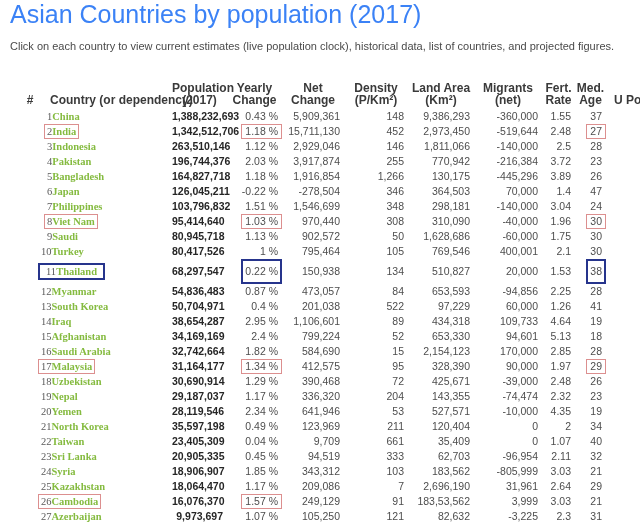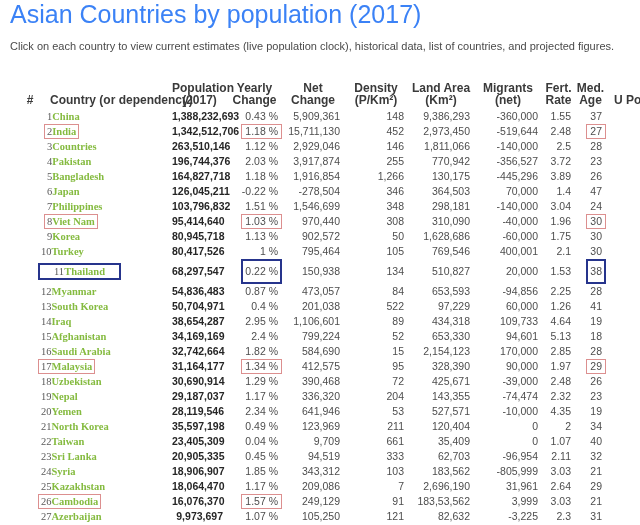--- a/index.html
+++ b/index.html
@@ -38,21 +38,21 @@
   }
   .cellbox{
     display:inline-block;border:1px solid transparent;padding:0 3px;margin-right:-4px;
     line-height:13px;
     text-align:right;
   }
   .rank{color:#5a5a5a;}
   .cname{color:#85bb40;font-weight:bold;cursor:pointer;}
   tr.hl-red .linkbox.box,tr.hl-red .cellbox.box{border-color:#dc8f8f;}
   tr.hl-blue .linkbox.box,tr.hl-blue .cellbox.box{border-color:#26348c;border-width:2px;}
-  tr.hl-blue .linkbox.box{padding:0 14px;}
+  tr.hl-blue .linkbox.box{padding:0 6px;}
   tr.hl-blue .cellbox.box{padding:4px 2px;}
 </style>
 </head>
 <body>
 
 <h1 class="page-title">Asian Countries by population (2017)</h1>
 <p class="page-subtitle">Click on each country to view current estimates (live population clock), historical data, list of countries, and projected figures.</p>
 
 <table class="countries">
   <colgroup>
@@ -112,21 +112,21 @@
     <td class="num">452</td>
     <td class="num">2,973,450</td>
     <td class="num">-519,644</td>
     <td class="num">2.48</td>
     <td class="num"><span class="cellbox box">27</span></td>
     <td class="num"></td>
   </tr>
       <tr>
     <td colspan="2">
       <span class="rankpad d1">
-        <span class="linkbox"><span class="rank">3</span><span class="cname">Countries</span></span>
+        <span class="linkbox"><span class="rank">3</span><span class="cname">Indonesia</span></span>
       </span>
     </td>
     <td class="num pop">263,510,146</td>
     <td class="num"><span class="cellbox">1.12 %</span></td>
     <td class="num">2,929,046</td>
     <td class="num">146</td>
     <td class="num">1,811,066</td>
     <td class="num">-140,000</td>
     <td class="num">2.5</td>
     <td class="num"><span class="cellbox">28</span></td>
@@ -136,21 +136,21 @@
     <td colspan="2">
       <span class="rankpad d1">
         <span class="linkbox"><span class="rank">4</span><span class="cname">Pakistan</span></span>
       </span>
     </td>
     <td class="num pop">196,744,376</td>
     <td class="num"><span class="cellbox">2.03 %</span></td>
     <td class="num">3,917,874</td>
     <td class="num">255</td>
     <td class="num">770,942</td>
-    <td class="num">-356,527</td>
+    <td class="num">-216,384</td>
     <td class="num">3.72</td>
     <td class="num"><span class="cellbox">23</span></td>
     <td class="num"></td>
   </tr>
       <tr>
     <td colspan="2">
       <span class="rankpad d1">
         <span class="linkbox"><span class="rank">5</span><span class="cname">Bangladesh</span></span>
       </span>
     </td>
@@ -208,21 +208,21 @@
     <td class="num">308</td>
     <td class="num">310,090</td>
     <td class="num">-40,000</td>
     <td class="num">1.96</td>
     <td class="num"><span class="cellbox box">30</span></td>
     <td class="num"></td>
   </tr>
       <tr>
     <td colspan="2">
       <span class="rankpad d1">
-        <span class="linkbox"><span class="rank">9</span><span class="cname">Korea</span></span>
+        <span class="linkbox"><span class="rank">9</span><span class="cname">Saudi</span></span>
       </span>
     </td>
     <td class="num pop">80,945,718</td>
     <td class="num"><span class="cellbox">1.13 %</span></td>
     <td class="num">902,572</td>
     <td class="num">50</td>
     <td class="num">1,628,686</td>
     <td class="num">-60,000</td>
     <td class="num">1.75</td>
     <td class="num"><span class="cellbox">30</span></td>

